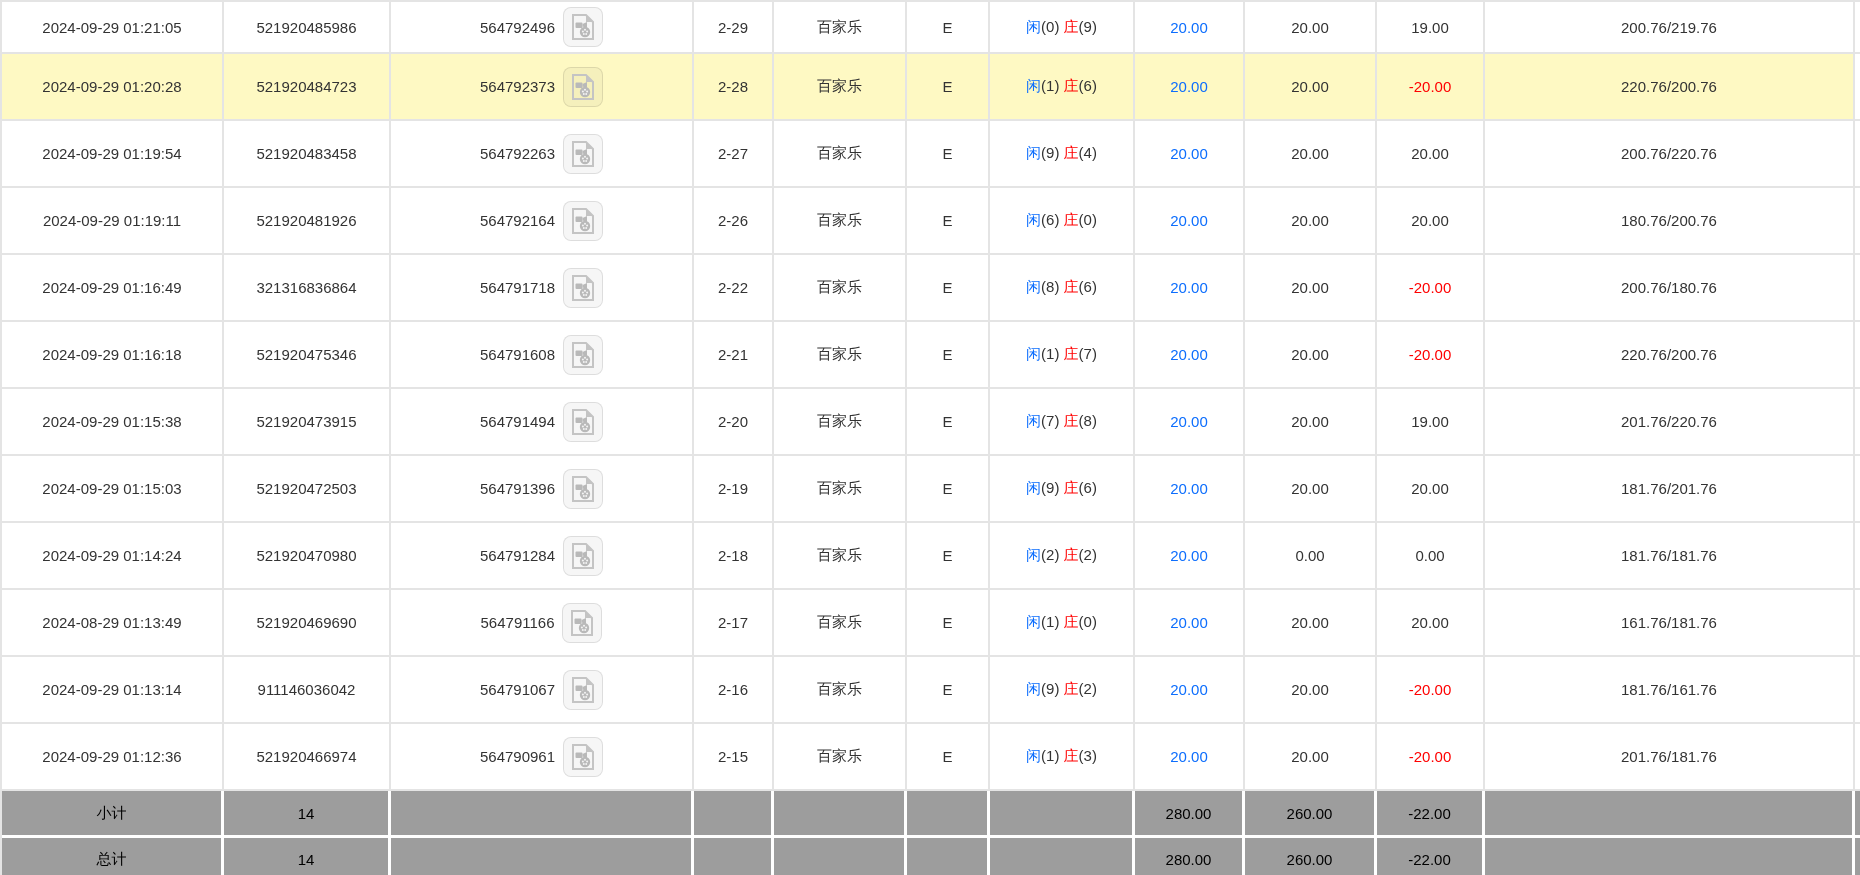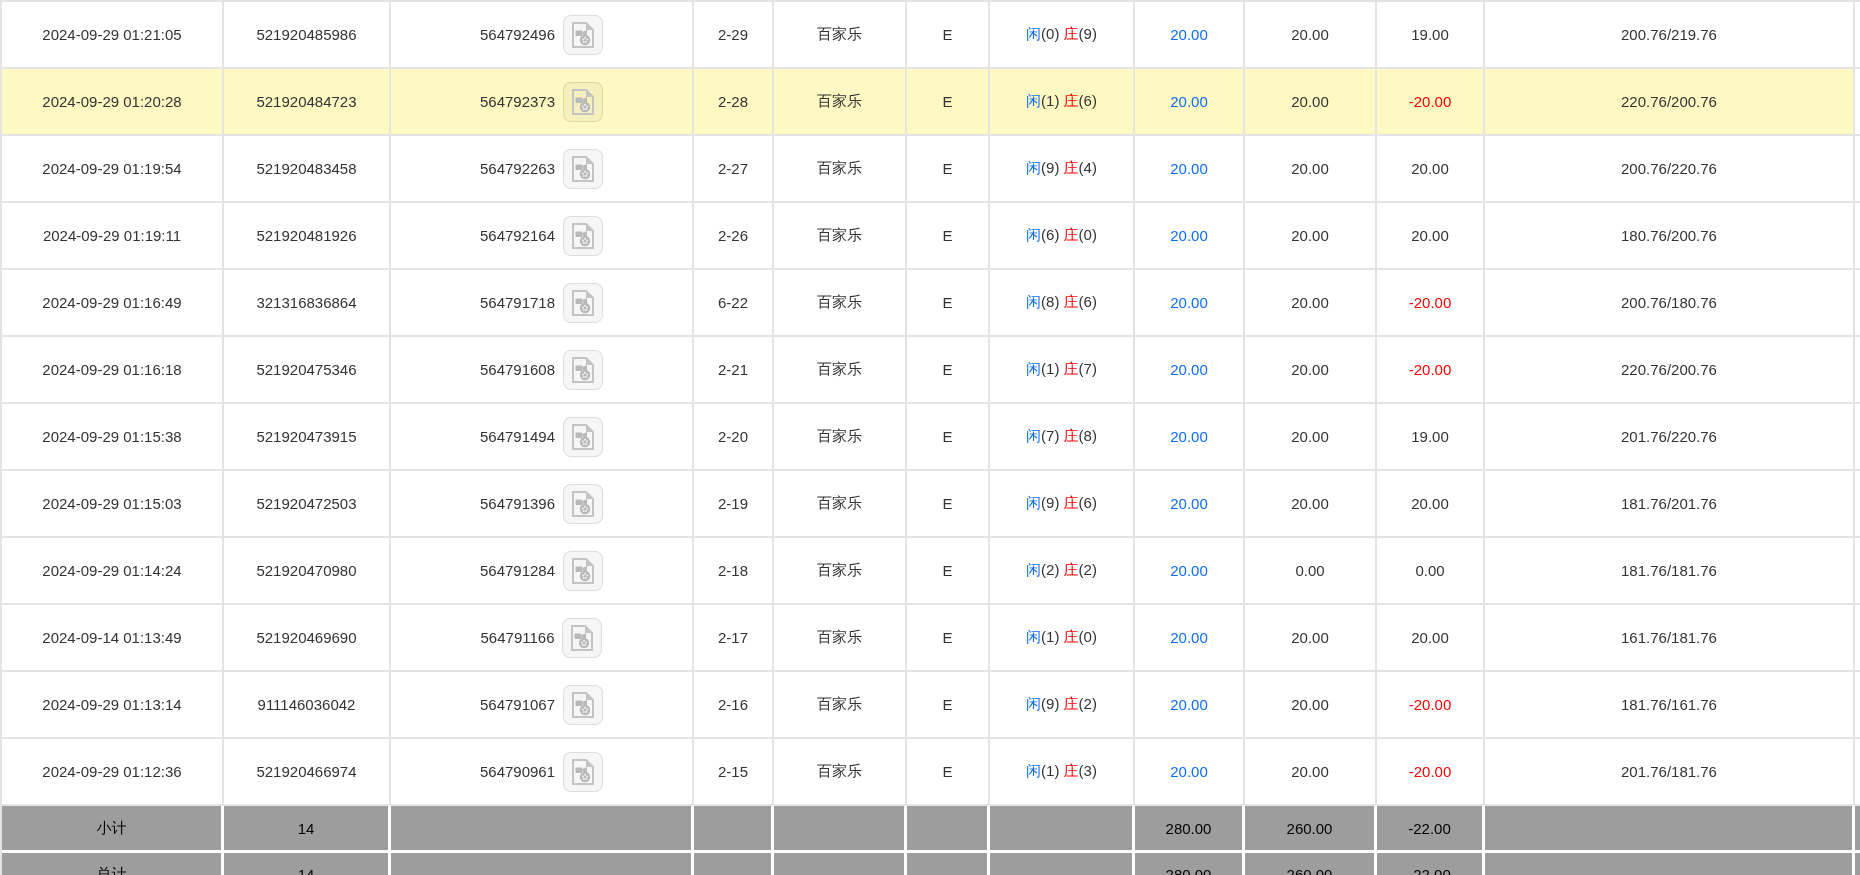--- a/index.html
+++ b/index.html
@@ -12,21 +12,21 @@
     border-collapse:separate;border-spacing:0;table-layout:fixed;
     width:1860px;
     border-top:2px solid #e4e4e4;border-left:2px solid #e4e4e4;
   }
   td{
     box-sizing:border-box;height:67px;padding:0 4px;
     text-align:center;vertical-align:middle;
     border-right:2px solid #e4e4e4;border-bottom:2px solid #e4e4e4;
     overflow:hidden;white-space:nowrap;
   }
-  tr.first-row td{height:67px;}
+  tr.first-row td{height:52px;}
   tr.highlighted td{background:#fef9c3;}
   td.sliver{border-right:none;background:#fff;}
   tr.highlighted td.sliver{background:#fff;}
   .blue{color:#0d6efd;}
   .red{color:#ff0000;}
   .neg{color:#ff0000;margin-top:35px;}
   .round-wrap{display:flex;align-items:center;justify-content:center;gap:8px;}
   .video-btn{
     width:40px;height:40px;flex:0 0 40px;
     border:1px solid rgba(0,0,0,0.10);border-radius:8px;
@@ -224,21 +224,21 @@
               <circle cx="14" cy="15.8" r="1"></circle>
                     <circle cx="11.9" cy="17.4" r="1"></circle>
               <circle cx="16.1" cy="17.4" r="1"></circle>
                     <circle cx="12.8" cy="19.9" r="1"></circle>
               <circle cx="15.2" cy="19.9" r="1"></circle>
             </g>
           </svg>
         </button>
       </span>
     </td>
-    <td>6-22</td>
+    <td>2-22</td>
     <td>百家乐</td>
     <td>E</td>
     <td class="result-cell">
       <span class="blue">闲</span><span>(8)</span><span> </span><span class="red">庄</span><span>(6)</span>
     </td>
     <td class="blue">20.00</td>
     <td>20.00</td>
     <td class="neg">-20.00</td>
     <td>200.76/180.76</td>
     <td class="sliver"></td>
@@ -381,21 +381,21 @@
     <td class="result-cell">
       <span class="blue">闲</span><span>(2)</span><span> </span><span class="red">庄</span><span>(2)</span>
     </td>
     <td class="blue">20.00</td>
     <td>0.00</td>
     <td>0.00</td>
     <td>181.76/181.76</td>
     <td class="sliver"></td>
   </tr>
         <tr>
-    <td>2024-09-14 01:13:49</td>
+    <td>2024-08-29 01:13:49</td>
     <td>521920469690</td>
     <td>
       <span class="round-wrap">
         <span>564791166</span>
         <button class="video-btn">
           <svg width="24" height="26" viewBox="0 0 24 26">
             <path d="M2 1 h13 l7 7 v17 h-20 z" fill="none" stroke="#c4c4c4" stroke-width="2"></path>
             <path d="M15 1 l7 7 h-7 z" fill="#c4c4c4"></path>
             <rect x="4.5" y="8.5" width="7" height="5.5" rx="1" fill="#b9b9b9"></rect>
             <path d="M11.5 10 L16 8 v6 l-4.5 -1.5 z" fill="#b9b9b9"></path>

